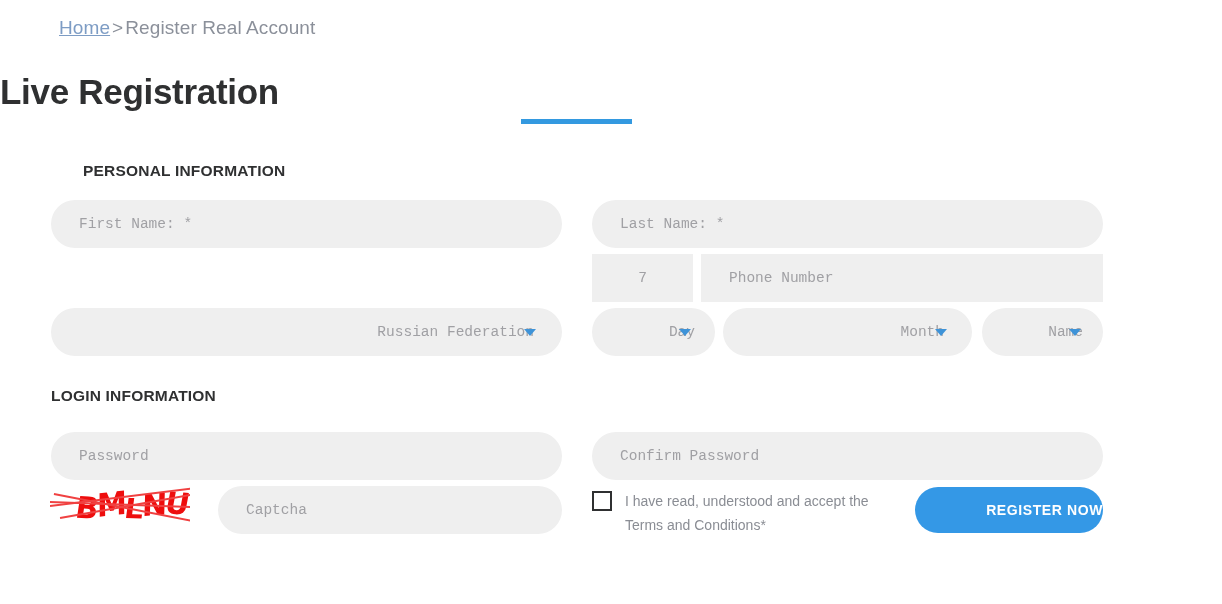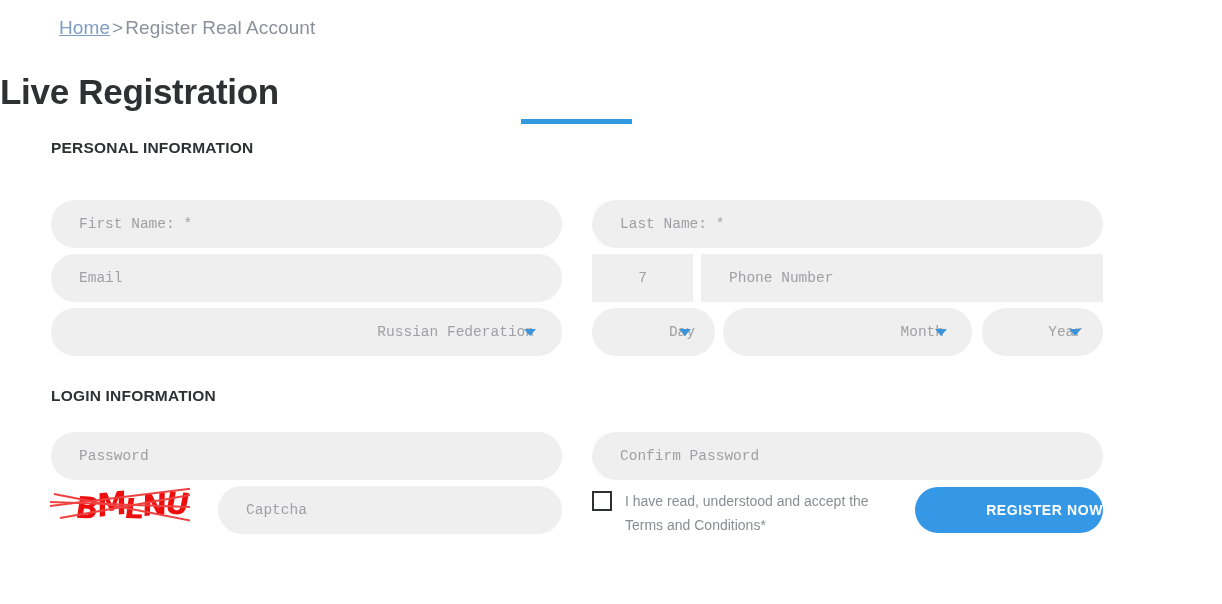--- a/index.html
+++ b/index.html
@@ -59,21 +59,21 @@
 
   
   .section-head {
     position: absolute;
     left: 51px;
     font-size: 15.5px;
     font-weight: bold;
     color: #2f3031;
     letter-spacing: 0.2px;
   }
-  .section-head.personal { top: 139px; }
+  .section-head.personal { top: 162px; margin-left: 32px; }
   .section-head.login    { top: 387px; }
 
   
   .field {
     position: absolute;
     background: #efefef;
     border: none;
     border-radius: 26px;
     font-family: "Liberation Sans", sans-serif;
     font-size: 14.5px;
@@ -226,23 +226,20 @@
   <div class="section-head personal">PERSONAL INFORMATION</div>
 
   <div class="field" id="first-name">
     <span class="ph">First Name: *</span>
   </div>
 
   <div class="field" id="last-name">
     <span class="ph">Last Name: *</span>
   </div>
 
-  <div class="field" id="email">
-    <span class="ph">Email</span>
-  </div>
 
   <div class="field square" id="country-code">
     <span class="ph">7</span>
   </div>
 
   <div class="field square" id="phone">
     <span class="ph">Phone Number</span>
   </div>
 
   <div class="field select" id="country">
@@ -254,21 +251,21 @@
     <span class="ph">Day</span>
     <span class="caret"></span>
   </div>
 
   <div class="field select" id="month">
     <span class="ph">Month</span>
     <span class="caret"></span>
   </div>
 
   <div class="field select" id="year">
-    <span class="ph">Year</span>
+    <span class="ph">Name</span>
     <span class="caret"></span>
   </div>
 
   <div class="section-head login">LOGIN INFORMATION</div>
 
   <div class="field" id="password">
     <span class="ph">Password</span>
   </div>
 
   <div class="field" id="confirm-password">

